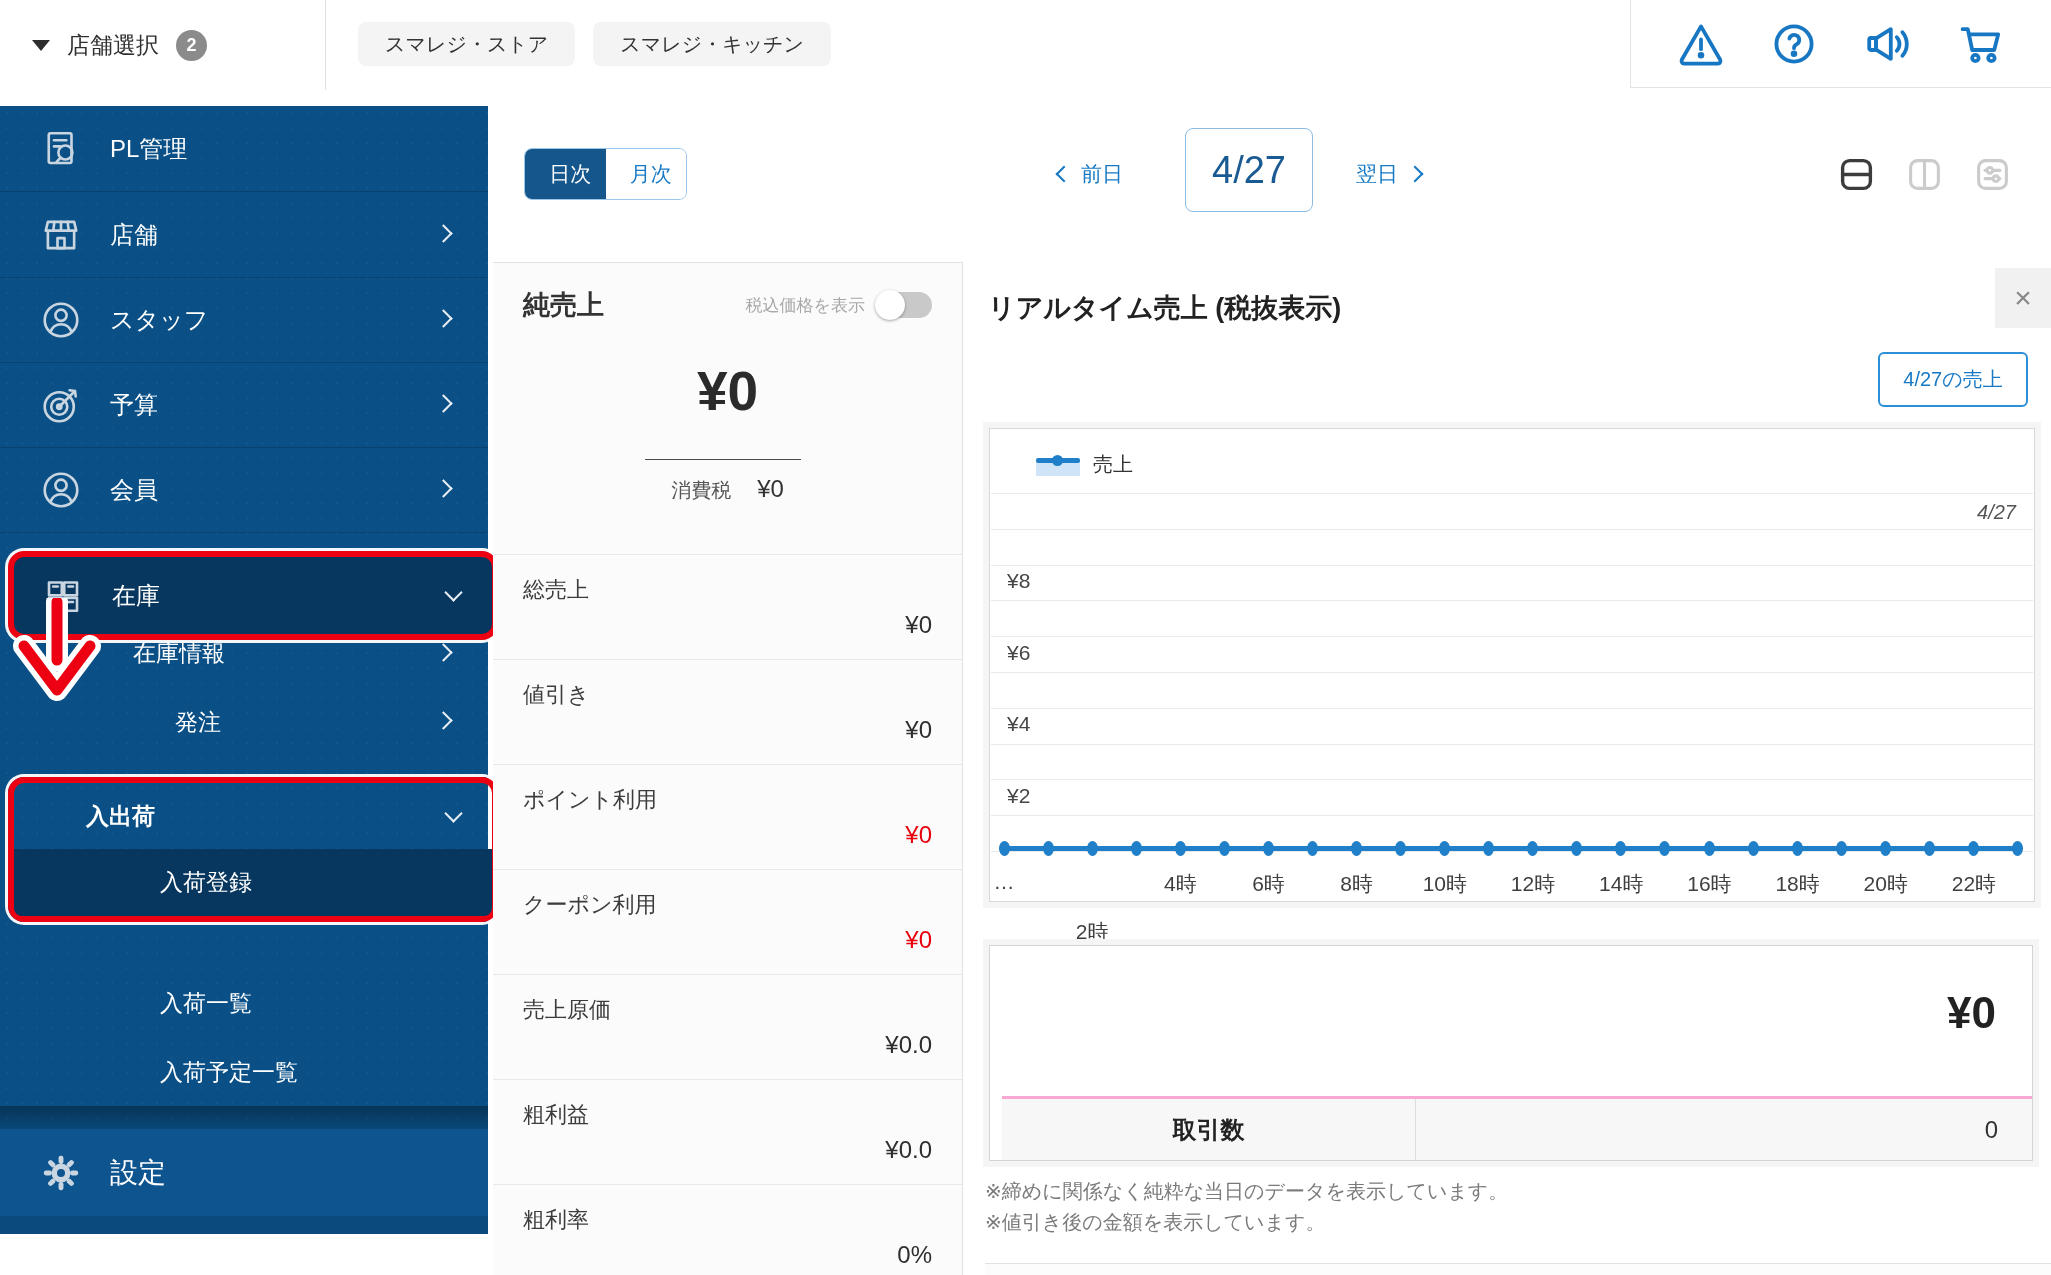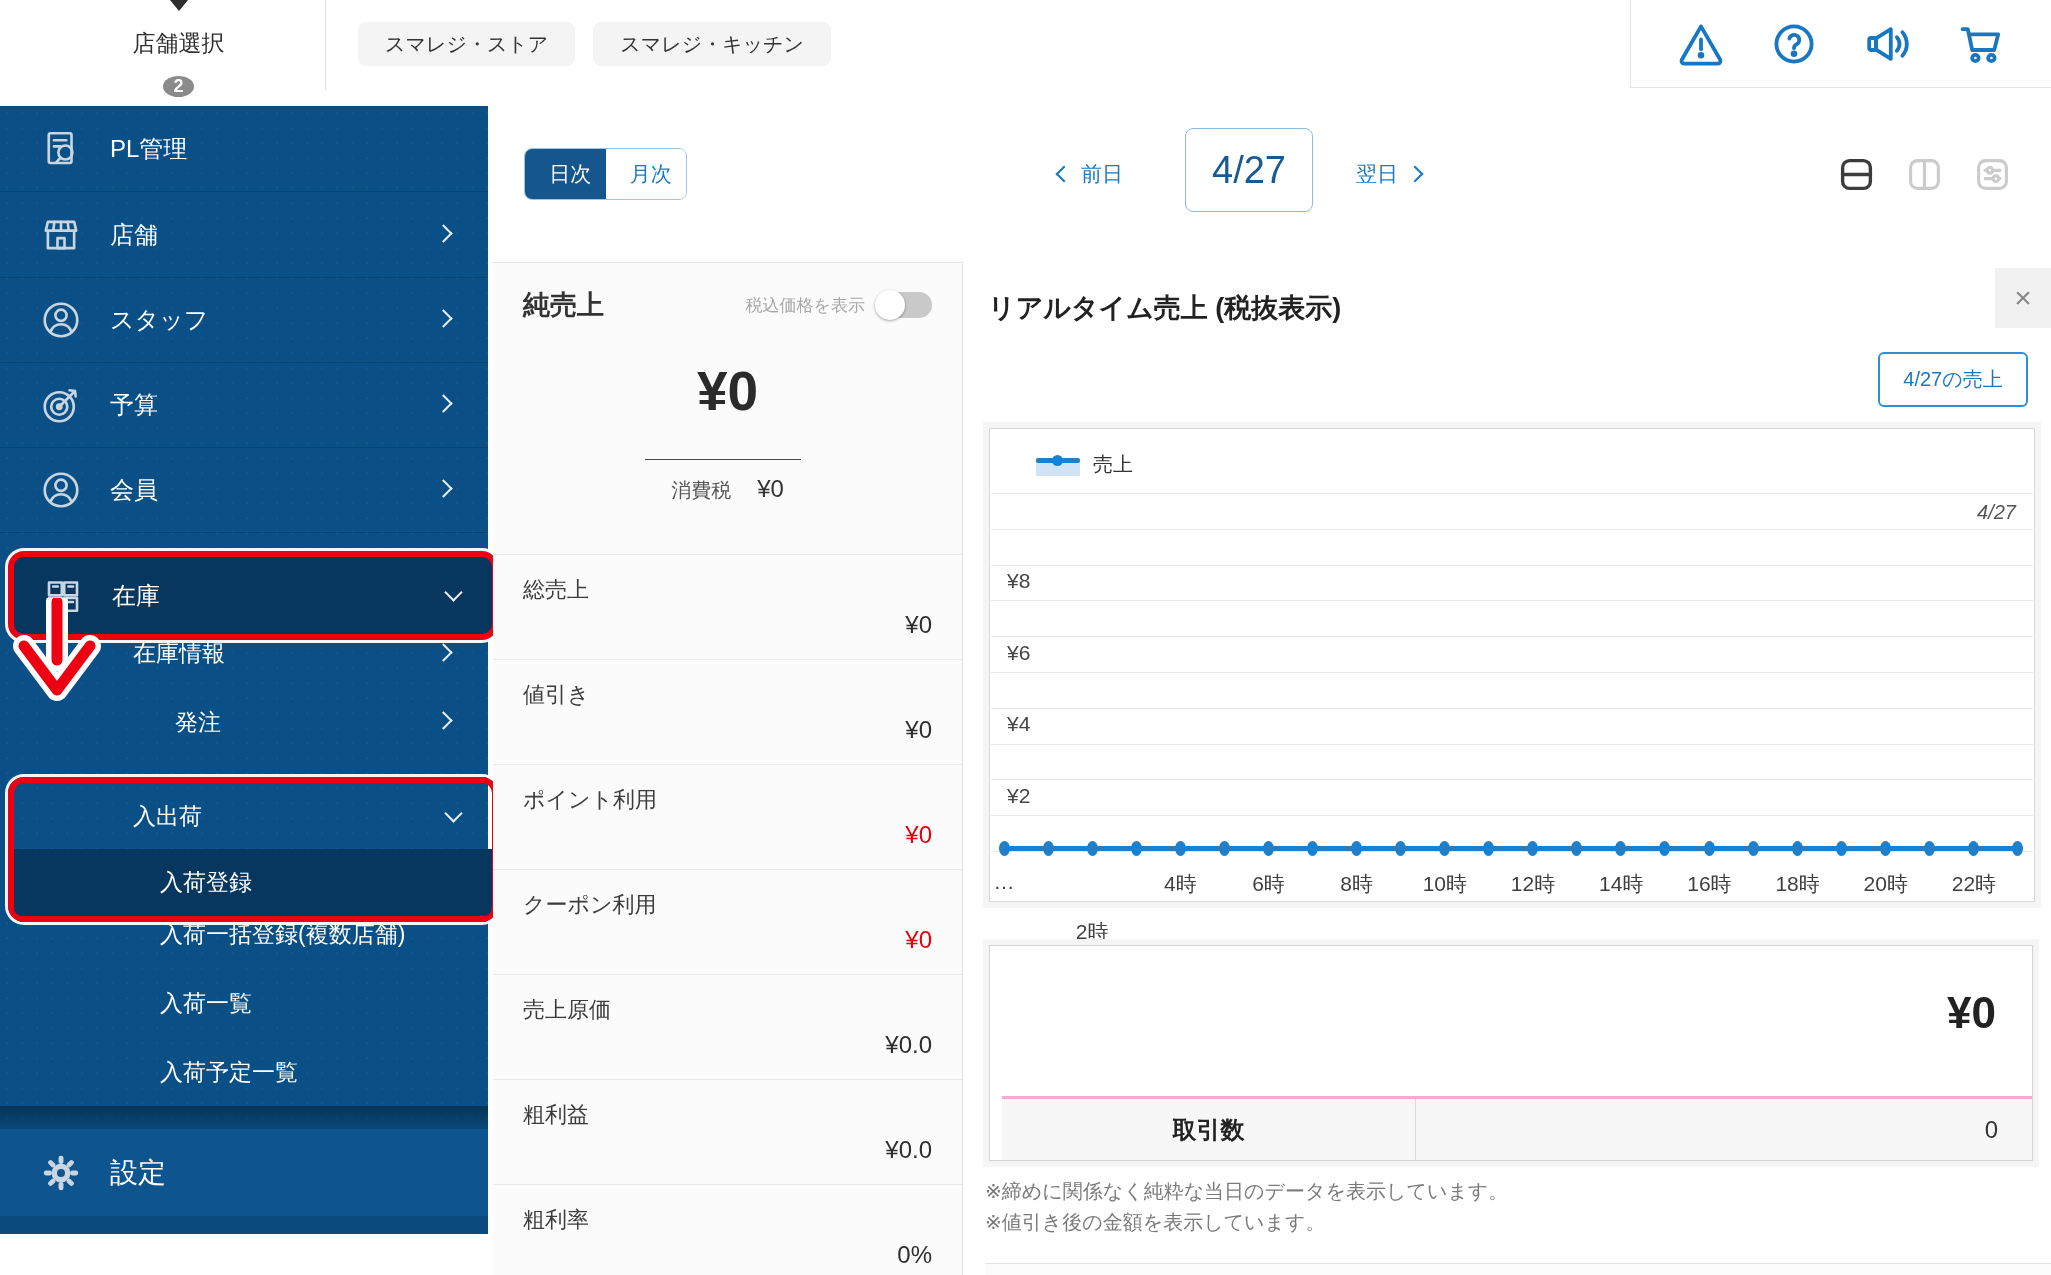--- a/index.html
+++ b/index.html
@@ -2,21 +2,21 @@
 <html><head>
 <meta charset="utf-8">
 <style>
   * { margin:0; padding:0; box-sizing:border-box; }
   body { background:#fff; font-family:"Liberation Sans","DejaVu Sans",sans-serif; }
   .screen { position:relative; width:2051px; height:1275px; background:#fff; overflow:hidden; }
 
   
   .topbar { position:absolute; left:0; top:0; width:2051px; height:90px; background:#fff; }
   .store-select { position:absolute; left:0; top:0; width:326px; height:90px; border-right:1px solid #e0e0e0;
-    display:flex; align-items:center; padding-left:32px; gap:17px; cursor:pointer;flex-direction:column; }
+    display:flex; align-items:center; padding-left:32px; gap:17px; cursor:pointer; }
   .tri-down { width:0; height:0; border-left:9px solid transparent; border-right:9px solid transparent; border-top:11px solid #2d2d2d; }
   .store-select-label { font-size:23px; color:#2f2f2f; }
   .store-badge { width:31px; height:31px; border-radius:50%; background:#8b8b8b; color:#fff; font-size:18px; font-weight:bold;
     display:flex; align-items:center; justify-content:center; }
   .store-tabs { position:absolute; left:358px; top:22px; display:flex; gap:18px;justify-content:center; }
   .store-tab { height:44px; padding:0 27px; background:#f4f4f4; border-radius:8px; display:flex; align-items:center;
     font-size:20px; color:#333; cursor:pointer; }
   .topbar-right { position:absolute; left:1630px; top:0; width:421px; height:88px; background:#fff;
     border-left:1px solid #e3e3e3; border-bottom:1px solid #e3e3e3; display:flex; align-items:center; justify-content:space-evenly; }
   .tb-icon { width:48px; height:48px; cursor:pointer; }
@@ -42,21 +42,21 @@
   .sb-bottom { position:absolute; left:0; right:0; top:1110px; bottom:0; background:#0a4a7d; }
   .sb-collapse { position:absolute; right:52px; top:1140px; width:17px; height:17px; border-style:solid;
     border-color:#fff; border-width:0 0 3px 3px; transform:rotate(45deg); cursor:pointer; }
 
   
   .anno-box { position:absolute; border:6px solid #ec0011; border-radius:16px;
     box-shadow:0 0 0 3px rgba(255,255,255,0.95);margin-top:37px; }
   .anno-box1 { left:8px; top:514px; width:490px; height:89px; background:#07365f;
     display:flex; align-items:center; padding-left:28px; gap:28px; color:#fff; font-size:24px; }
   .anno-box2 { left:8px; top:740px; width:490px; height:145px; display:flex; flex-direction:column; }
-  .box2-top { height:66px; display:flex; align-items:center; padding-left:119px; color:#fff; font-size:23px; position:relative; }
+  .box2-top { height:66px; display:flex; align-items:center; padding-left:72px; color:#fff; font-size:23px; position:relative;font-weight:bold; }
   .box2-bottom { flex:1; background:#07365f; border-radius:0 0 8px 8px; display:flex; align-items:center; padding-left:146px; color:#fff; font-size:23px; }
   .anno-arrow { position:absolute; left:12px; top:598px; width:92px; height:112px; }
 
   
   .period-toggle { position:absolute; left:524px; top:148px; width:163px; height:52px; border:1px solid #9cc6e9;
     border-radius:8px; overflow:hidden; display:flex; background:#fff; }
   .seg { flex:1; display:flex; align-items:center; justify-content:center; font-size:21px; cursor:pointer;padding-left:10px; }
   .seg.sel { background:#15568c; color:#fff; }
   .seg.unsel { background:#fff; color:#1779c4; }
   .datenav-btn { position:absolute; height:48px; display:flex; align-items:center; gap:11px; color:#1779c4; font-size:21px; cursor:pointer; }
@@ -237,23 +237,20 @@
       <span class="sb-chev chev right"></span>
     </div>
 
     <div class="sb-row l2" style="top:513px; height:69px;">
       <span>在庫情報</span>
       <span class="sb-chev chev right"></span>
     </div>
     <div class="sb-row l2" style="top:582px; height:68px;margin-left:42px;">
       <span>発注</span>
       <span class="sb-chev chev right"></span>
-    </div>
-    <div class="sb-row l3" style="top:795px; height:67px;">
-      <span>入荷一括登録(複数店舗)</span>
     </div>
     <div class="sb-row l3" style="top:862px; height:70px;">
       <span>入荷一覧</span>
     </div>
     <div class="sb-row l3" style="top:932px; height:68px;">
       <span>入荷予定一覧</span>
     </div>
 
     <div class="sb-shadow"></div>
     <div class="sb-settings">

